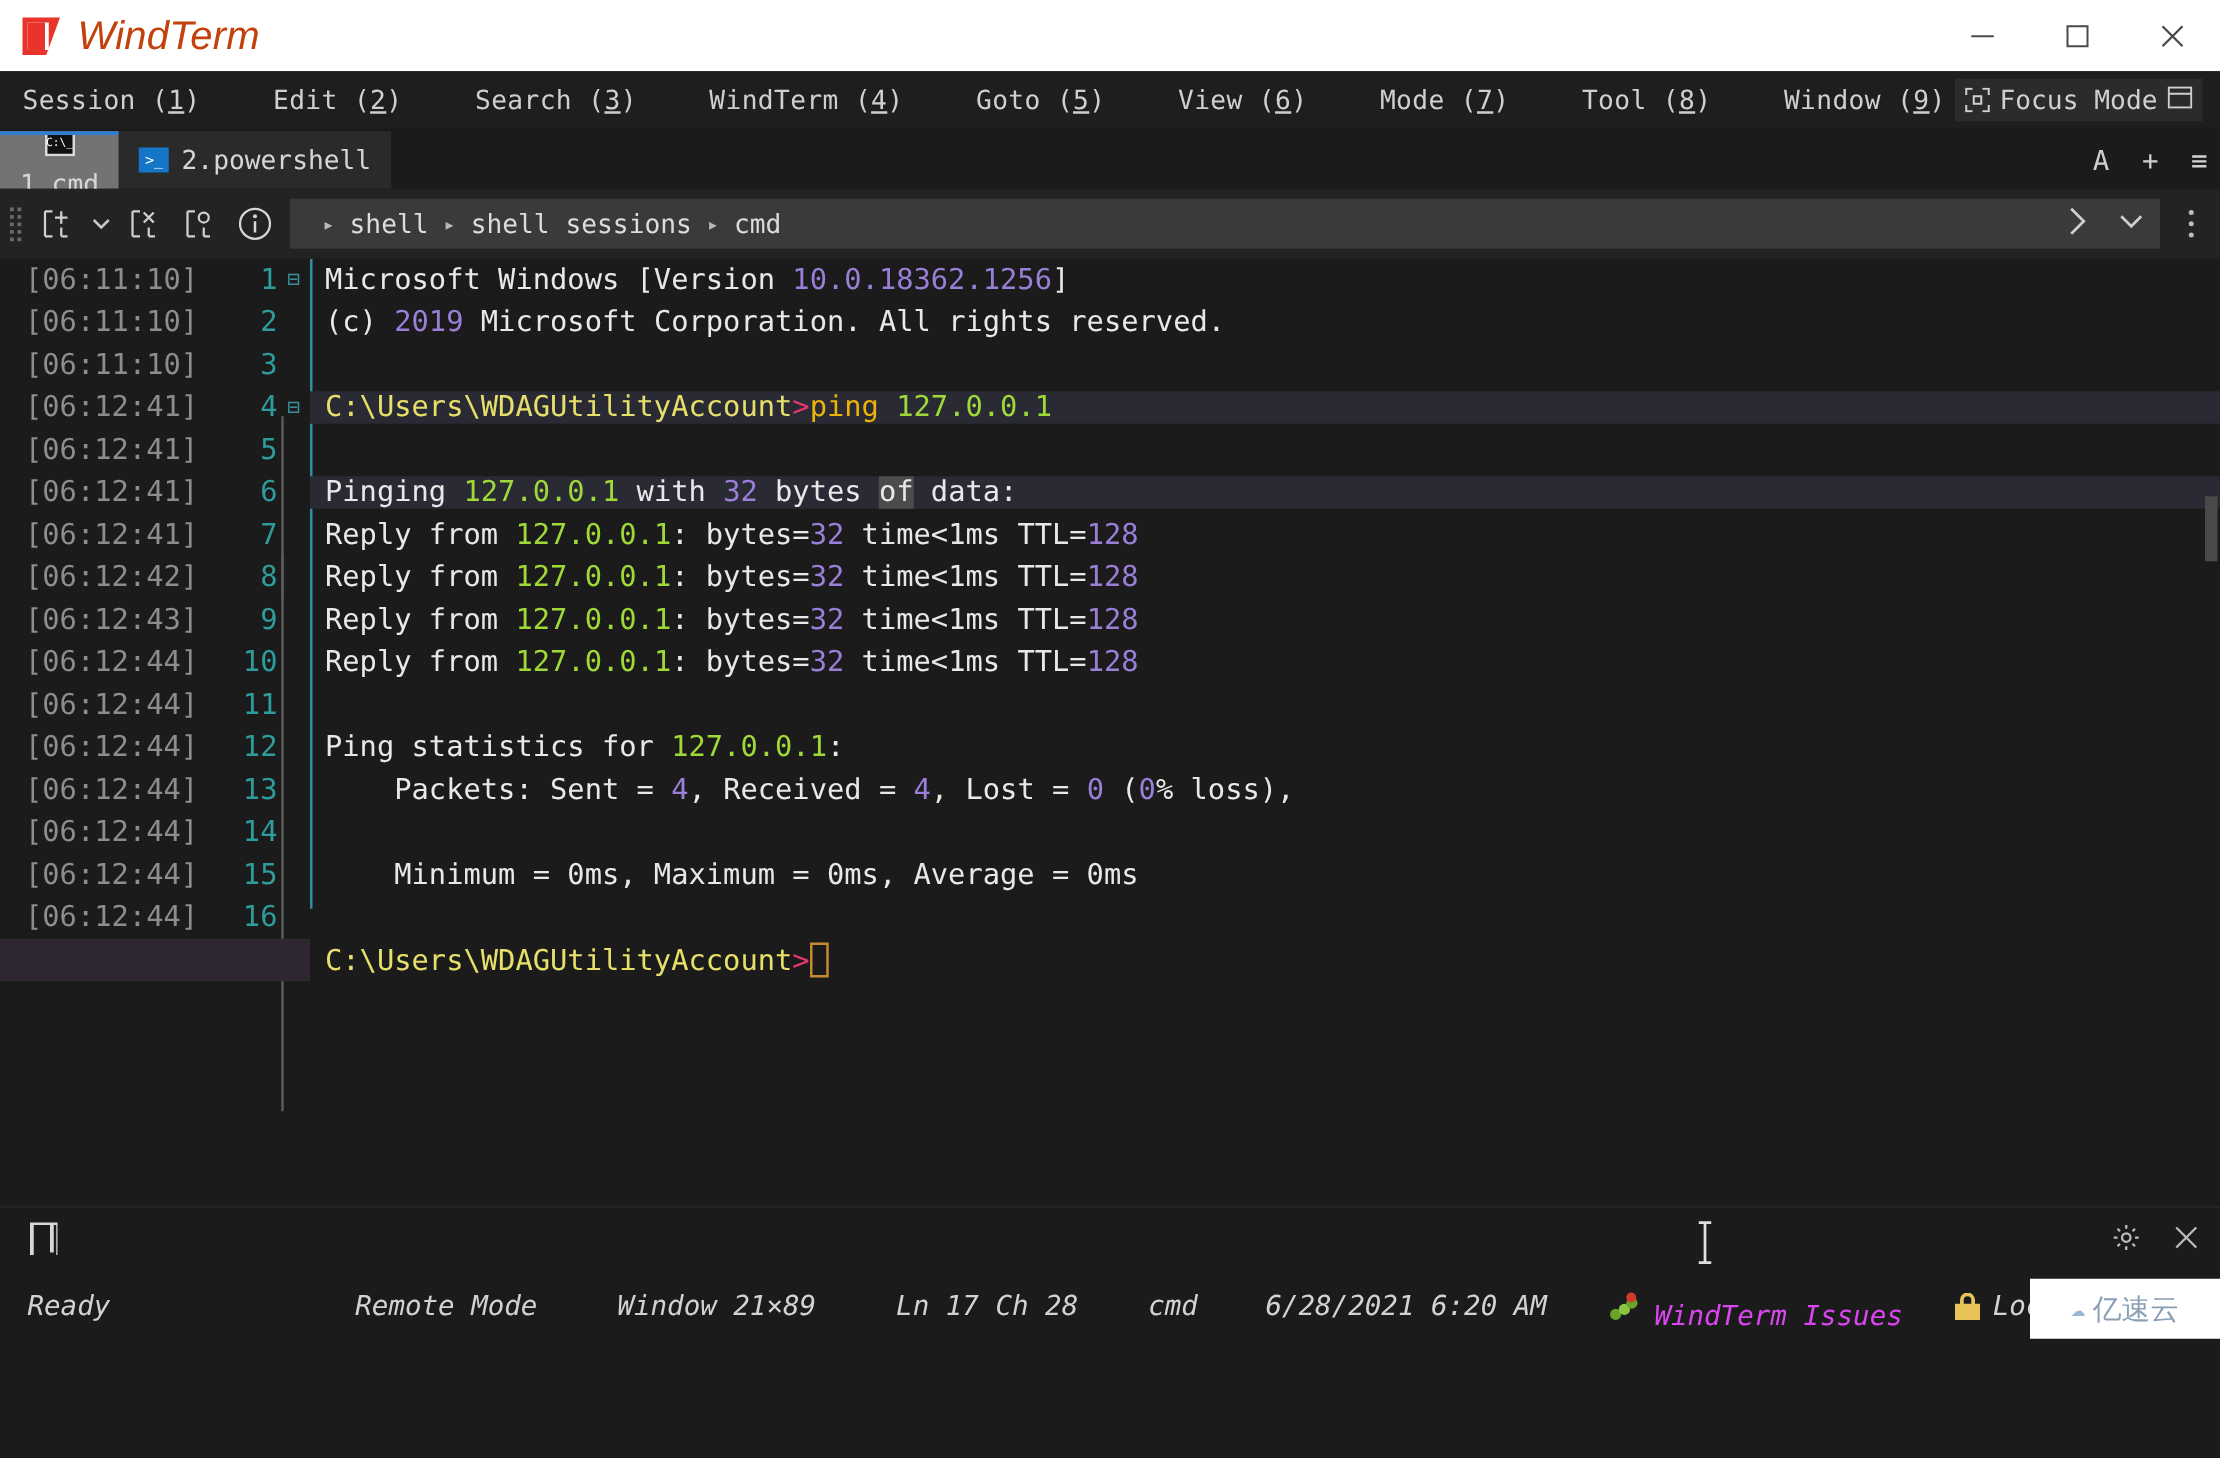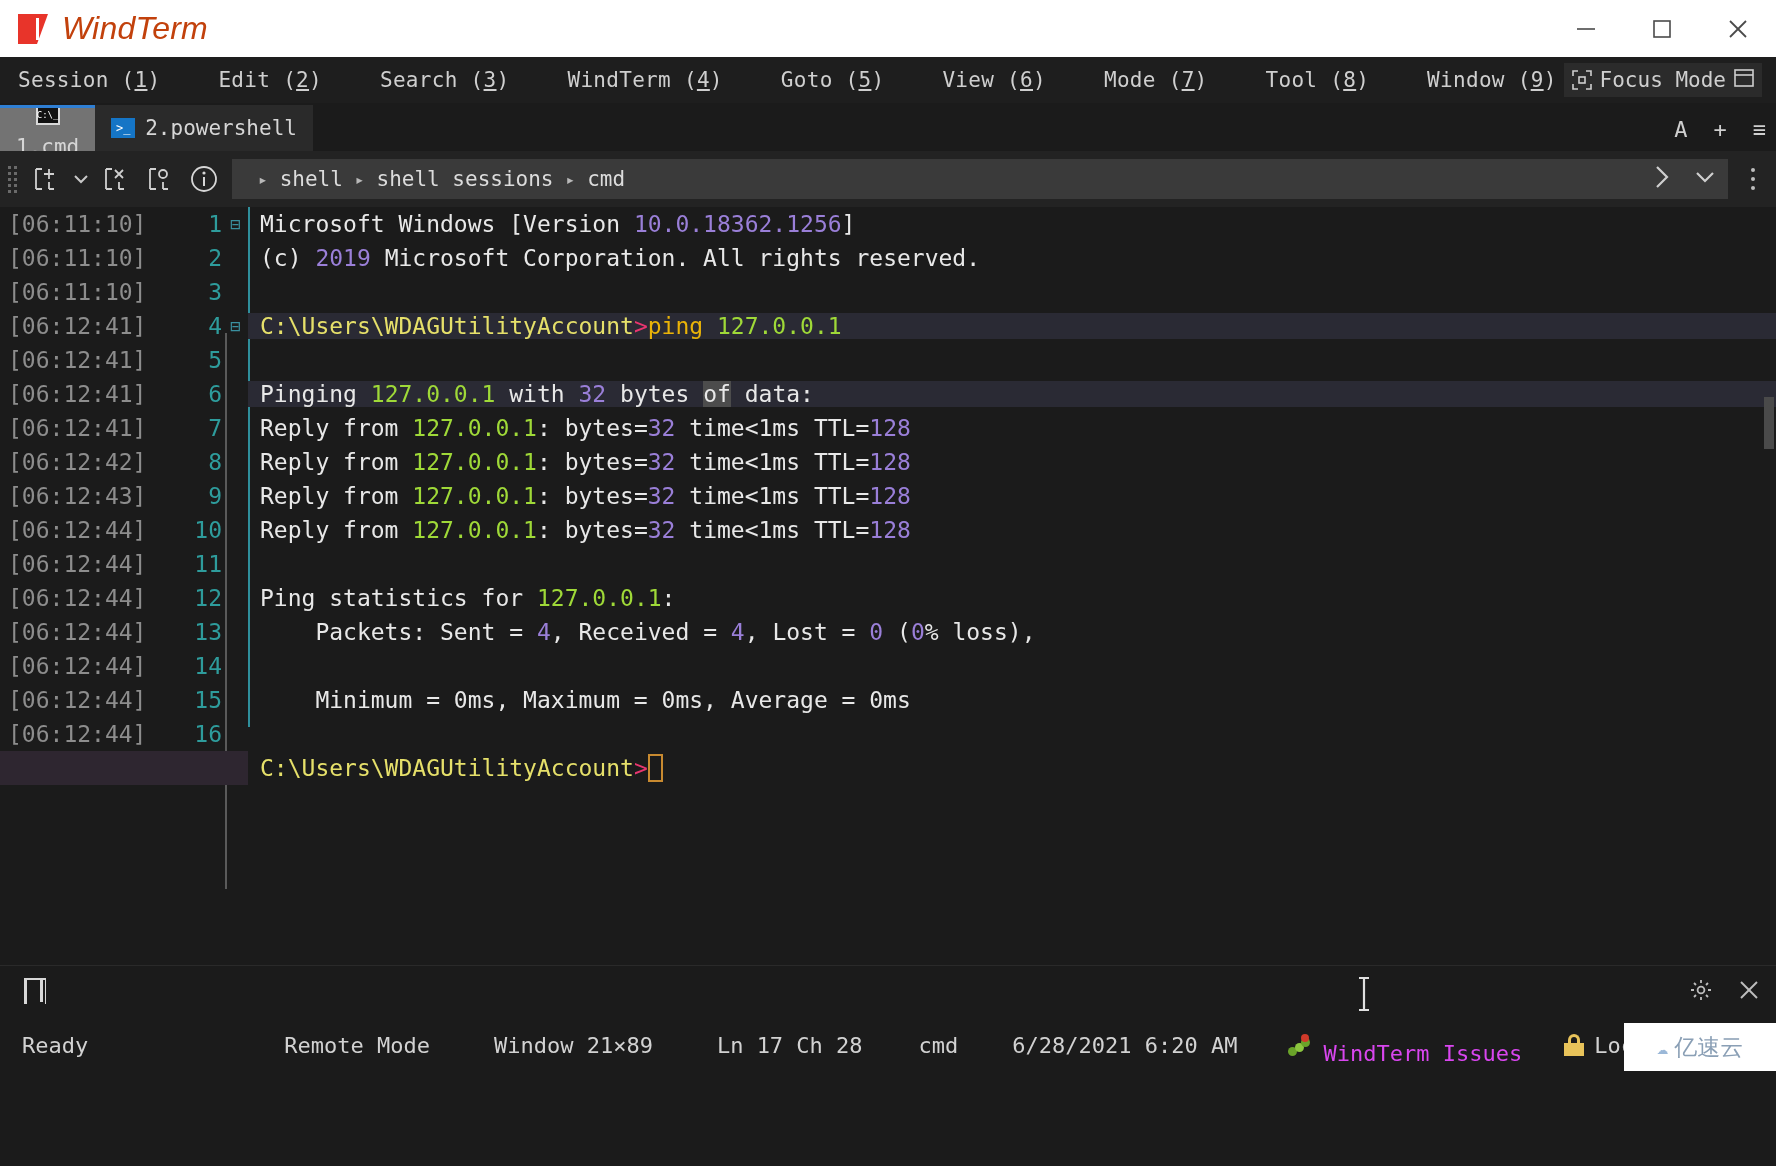--- a/index.html
+++ b/index.html
@@ -112,21 +112,21 @@
   .kebab{ width:34px; height:44px; display:flex; flex-direction:column; align-items:center;
           justify-content:center; gap:5px; margin-right:6px; }
   .kebab i{ width:4px; height:4px; border-radius:50%; background:#bdbdbd; display:block; }
 
   
   .terminal{
     position:relative; height:758px; background:#1b1b1b; overflow:hidden;
     font-family:"DejaVu Sans Mono", monospace;
   }
   .trow{ display:flex; height:34px; align-items:center; font-size:23px; white-space:pre; }
-  .ts{ width:170px; flex:0 0 170px; text-align:left; padding-left:8px; color:#8d8d8d; }
+  .ts{ width:170px; flex:0 0 170px; text-align:left; padding-left:20px; color:#8d8d8d; }
   .ln{ width:52px; flex:0 0 52px; text-align:right; color:#2e9c9c; }
   .fold{ width:26px; flex:0 0 26px; text-align:center; color:#3a8f9f; font-size:17px; }
   .txt{ flex:1; padding-left:12px; color:#e8e8e8; position:relative; }
   .trow.curline .ts{ color:#e8366f; }
   .trow.curline .ln{ color:#e8366f; }
   .trow.curline .gutterhl{ position:absolute; left:0; width:248px; height:34px; background:#2e2630; }
   .trow.hl .txt{ background:#2a2a34; }
   .vguide{
     position:absolute; left:248px; top:0; width:2px; height:520px; background:#2f8f9c;
   }
@@ -163,21 +163,21 @@
                 color:#bdbdbd; font-size:21px; }
   .icursor{
     position:absolute; left:1355px; top:10px; width:18px; height:36px;
   }
 
   
   .statusbar{
     height:52px; background:#1b1b1b; display:flex; align-items:center;
     font-size:22px; color:#d2d2d2; position:relative;
   }
-  .sb{ white-space:nowrap; }
+  .sb{ white-space:nowrap;font-style:italic; }
   .sb-ready{ margin-left:22px; }
   .sb-remote{ margin-left:196px; }
   .sb-window{ margin-left:64px; }
   .sb-ln{ margin-left:64px; }
   .sb-cmd{ margin-left:56px; }
   .sb-date{ margin-left:54px; }
   .sb-issues{ margin-left:50px; display:flex; align-items:center; gap:12px; }
   .sb-issues .lbl{ color:#d946ef;margin-top:16px; }
   .sb-lock{ margin-left:42px; display:flex; align-items:center; gap:10px; }
   .lockic{ width:20px; height:22px; position:relative; }

